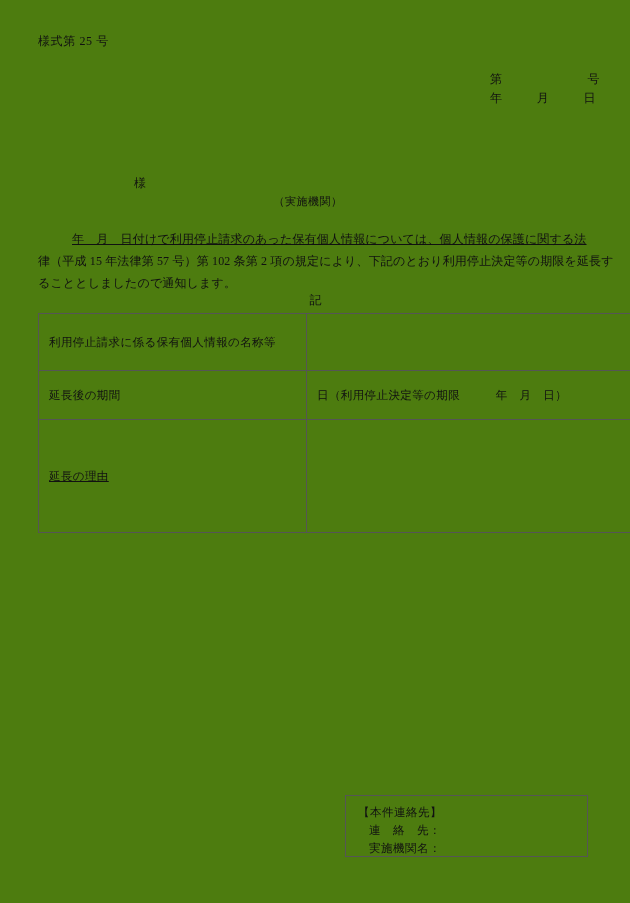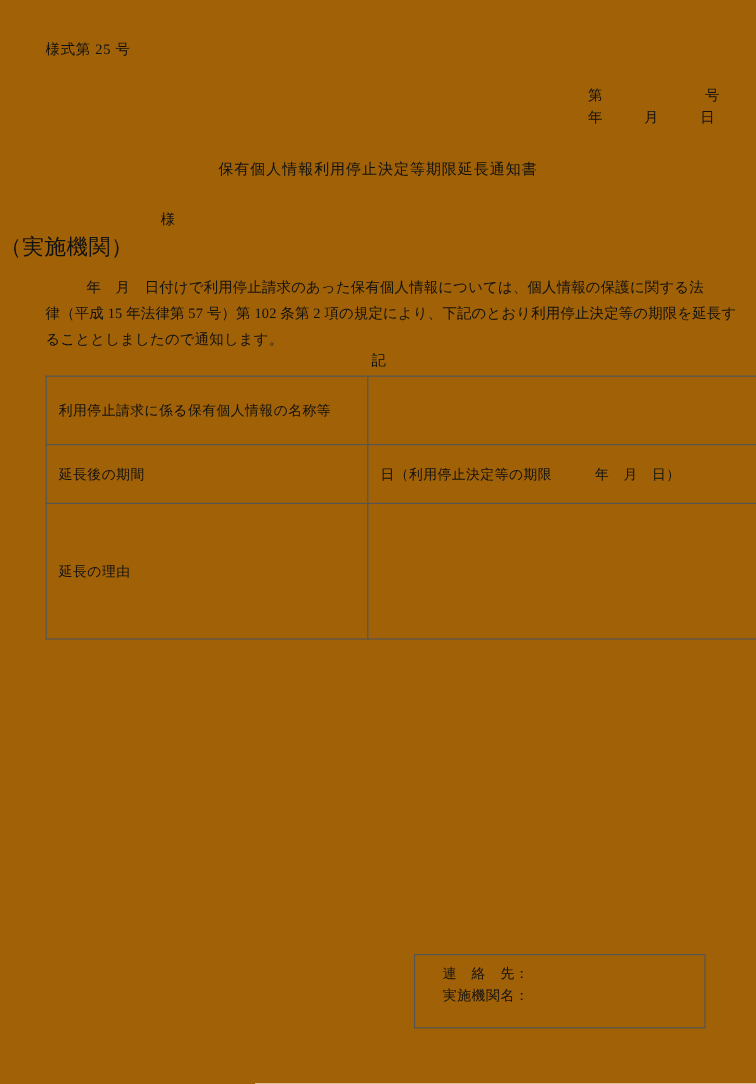--- a/index.html
+++ b/index.html
@@ -14,21 +14,21 @@
     position: relative;
     font-family: "Liberation Serif", "DejaVu Serif", serif;
     color: #111111;
     font-size: 11.5px;
     overflow: hidden;
   }
 
   .page {
     position: absolute;
     inset: 0;
-    background: #a16207;
+    background: #4d7c0f;
   }
 
   
   .form-number {
     position: absolute;
     left: 38px;
     top: 33px;
     font-size: 12px;
     letter-spacing: 0.6px;
     white-space: nowrap;
@@ -68,45 +68,45 @@
   
   .addressee {
     position: absolute;
     left: 134px;
     top: 175px;
     font-size: 12px;
     letter-spacing: 0.5px;
   }
   .agency {
     position: absolute;
-    left: 0;
+    left: 12px;
     top: 194px;
     width: 592px;
-    text-align: left;
-    font-size: 18px;
+    text-align: center;
+    font-size: 11px;
     letter-spacing: 0.5px;
   }
 
   
   .body-text {
     position: absolute;
     left: 38px;
     top: 228px;
     width: 556px;
     font-size: 12px;
     line-height: 22px;
     letter-spacing: 0.15px;
     text-align: justify;
     text-justify: inter-character;
   }
   .body-text .ln {
     display: block;
     white-space: nowrap;
   }
-  .body-text .ln.l1 { text-indent: 34px; }
+  .body-text .ln.l1 { text-indent: 34px; text-decoration: underline; }
 
   
   .ki-mark {
     position: absolute;
     left: 38px;
     top: 292px;
     width: 556px;
     text-align: center;
     font-size: 12px;
     letter-spacing: 1px;
@@ -129,21 +129,21 @@
     letter-spacing: 0.4px;
   }
   .form-table td.label {
     width: 247px;
   }
   .form-table td.value {
     width: 307px;
   }
   .row-name td   { height: 56px; margin-left: 44px; }
   .row-period td { height: 48px; }
-  .row-reason td { height: 112px; }
+  .row-reason td { height: 112px; text-decoration: underline; }
 
   .row-reason td.label {
     vertical-align: middle;
   }
 
   .period-value {
     display: block;
     white-space: nowrap;
     letter-spacing: 0.4px;
   }
@@ -181,21 +181,20 @@
       <span>第</span>
       <span>号</span>
     </div>
     <div class="line date">
       <span>年</span>
       <span>月</span>
       <span>日</span>
     </div>
   </div>
 
-  <div class="doc-title">保有個人情報利用停止決定等期限延長通知書</div>
 
   <div class="addressee">様</div>
 
   <div class="agency">（実施機関）</div>
 
   <div class="body-text">
     <span class="ln l1">年　月　日付けで利用停止請求のあった保有個人情報については、個人情報の保護に関する法</span>
     <span class="ln l2">律（平成 15 年法律第 57 号）第 102 条第 2 項の規定により、下記のとおり利用停止決定等の期限を延長す</span>
     <span class="ln l3">ることとしましたので通知します。</span>
   </div>
@@ -215,17 +214,18 @@
         </td>
       </tr>
       <tr class="row-reason">
         <td class="label">延長の理由</td>
         <td class="value"></td>
       </tr>
     </tbody>
   </table>
 
   <div class="contact-box">
+    <div class="c-line">【本件連絡先】</div>
     <div class="c-line indent">連　絡　先：</div>
     <div class="c-line indent">実施機関名：</div>
   </div>
 
 </div>
 
 </body></html>

